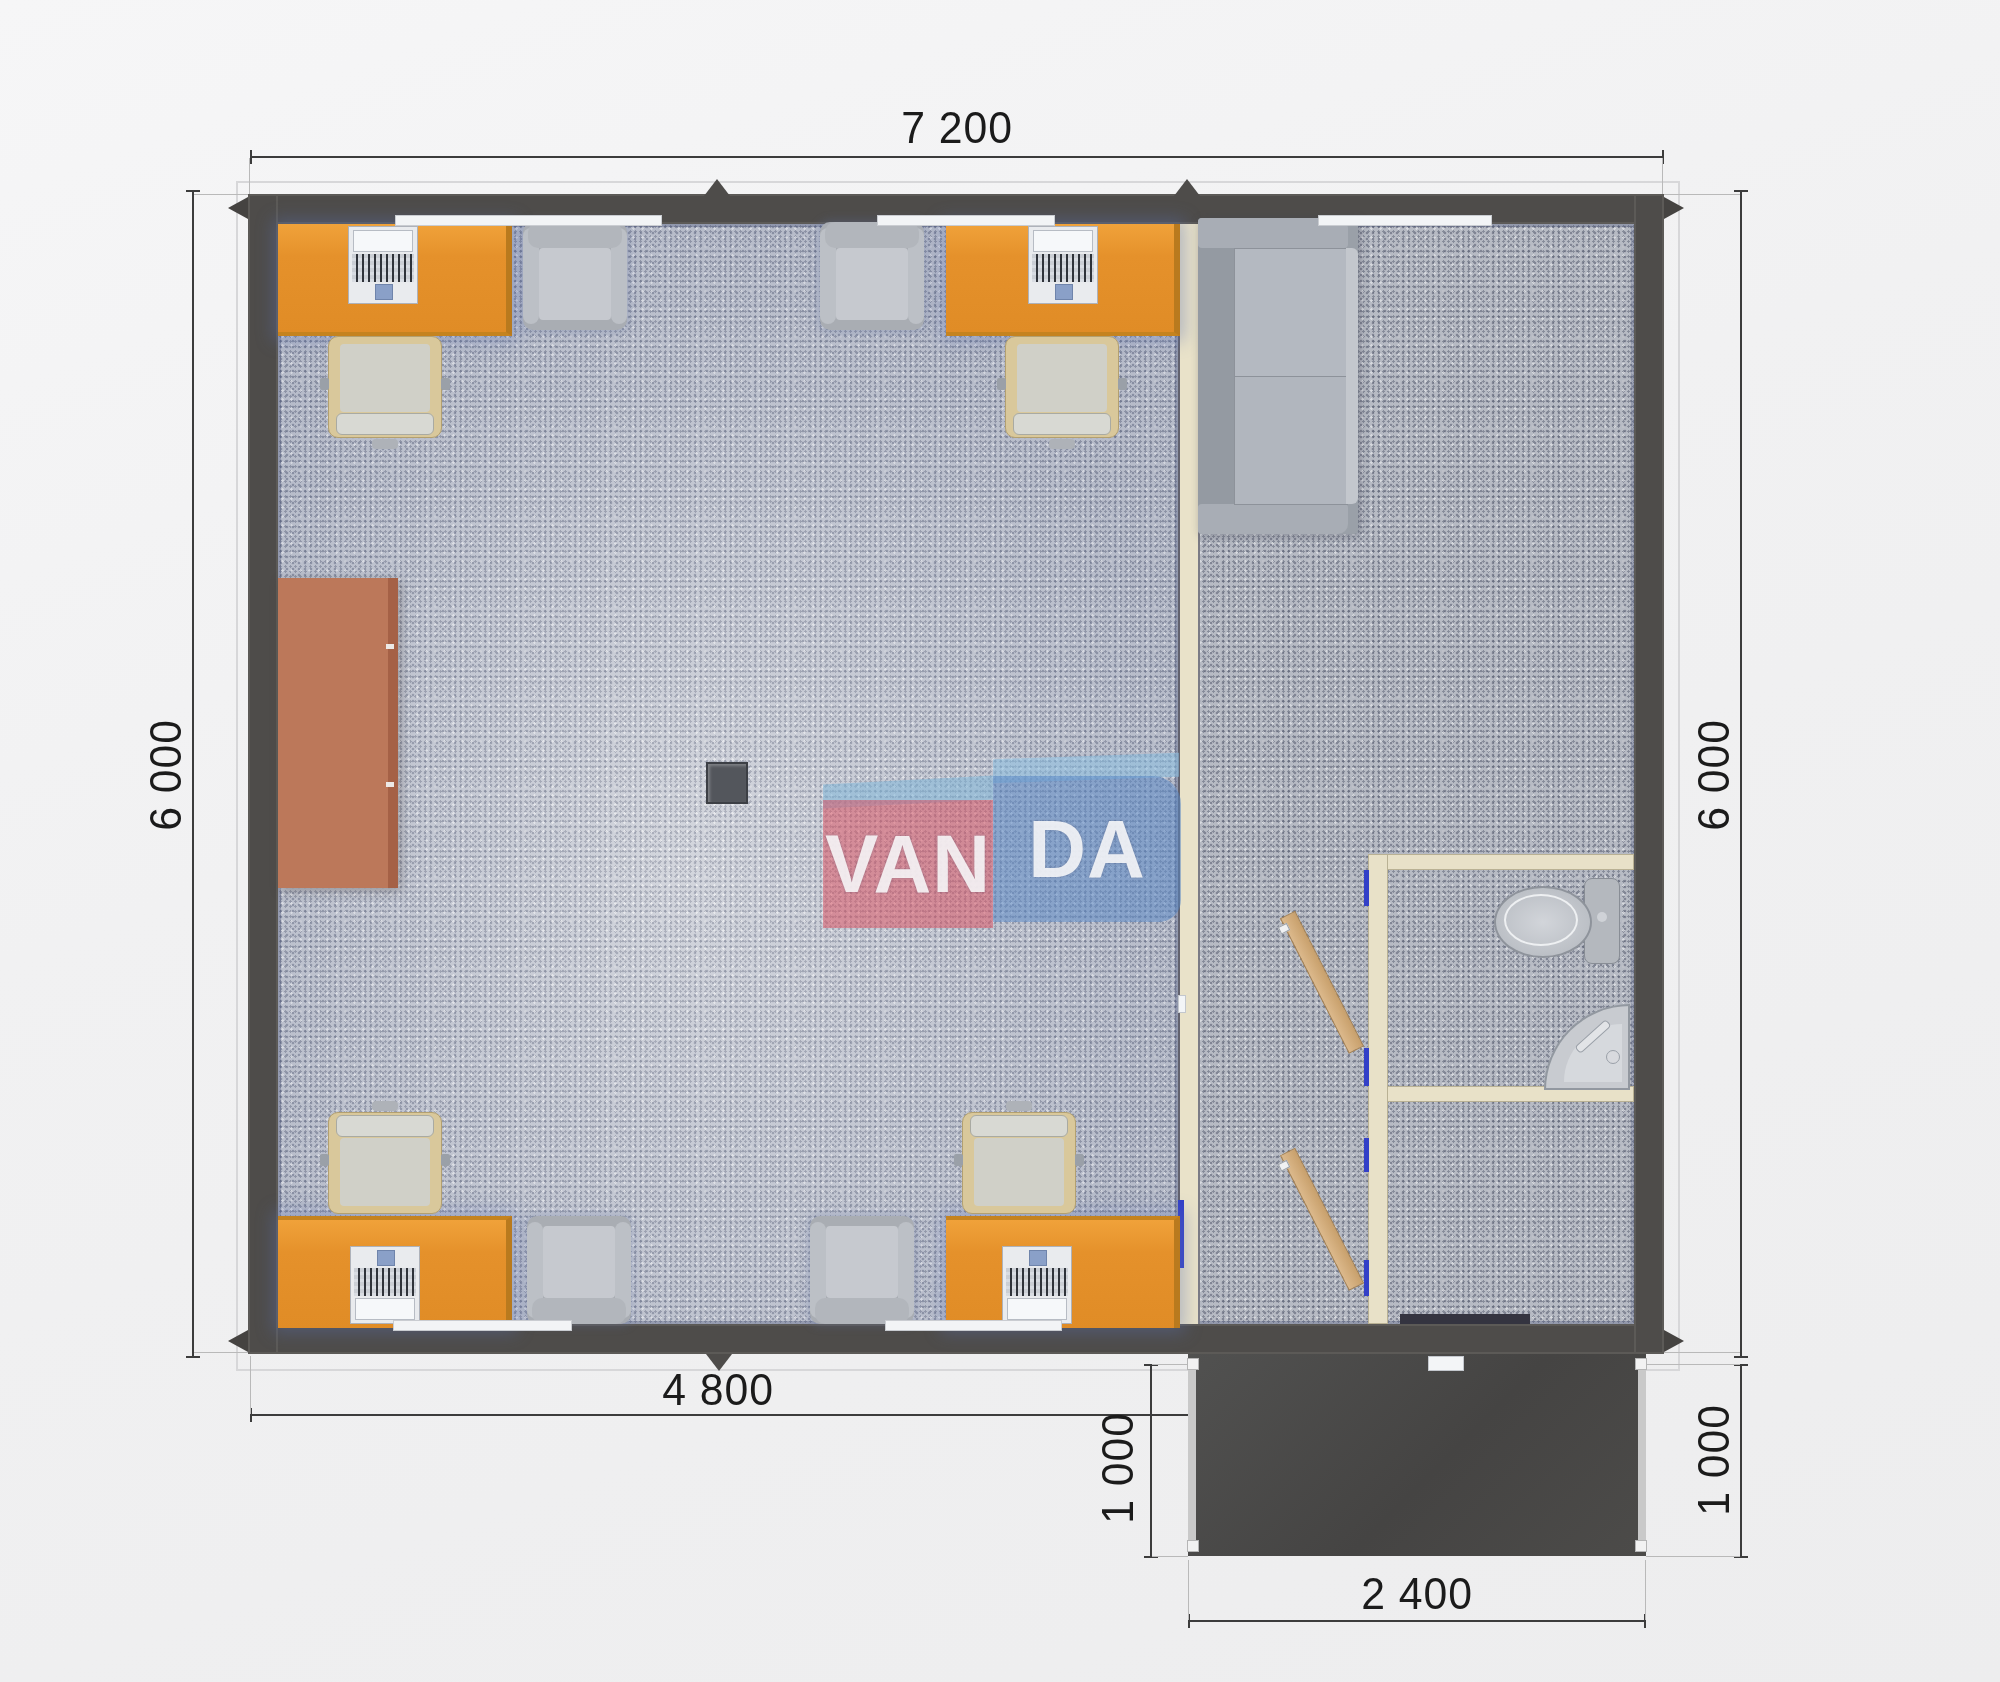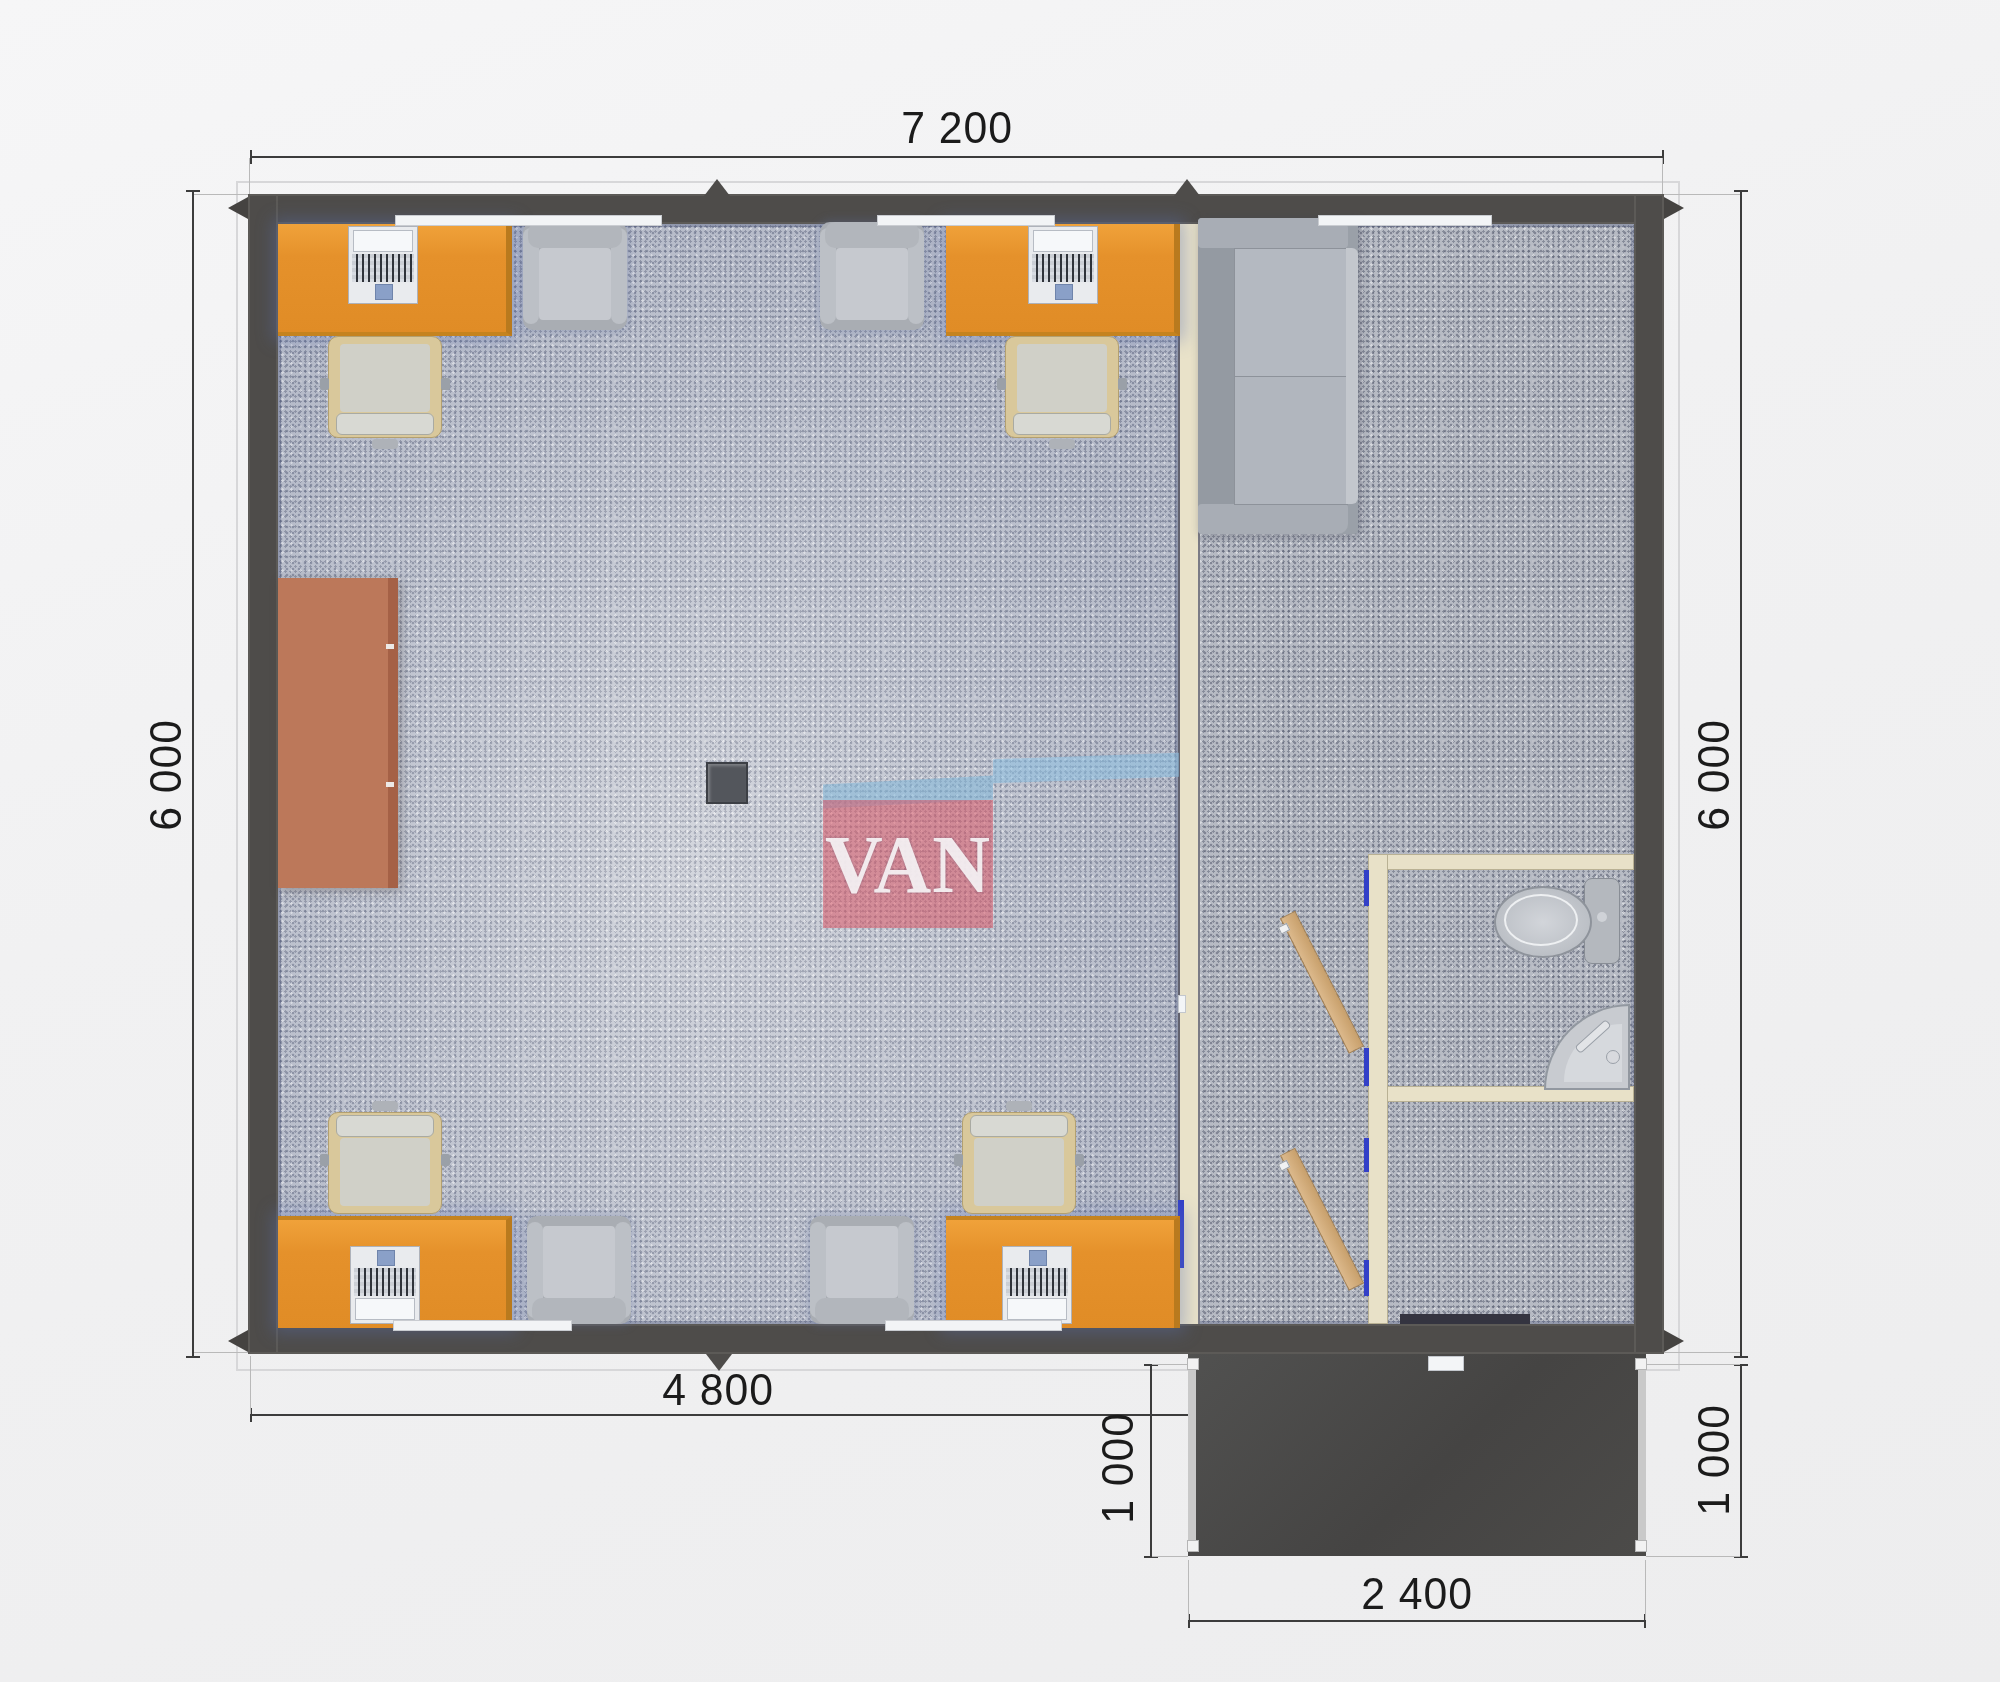--- a/index.html
+++ b/index.html
@@ -129,21 +129,21 @@
     border:1px solid #a8804c;transform-origin:50% 100%;z-index:13;}
   .dl-handle{position:absolute;left:-7px;top:6px;width:8px;height:6px;background:#f0f1f3;border:1px solid #9aa0a8;}
 
   .porch{position:absolute;left:1188px;top:1354px;width:458px;height:202px;
     background:linear-gradient(135deg,#515150 0%,#454443 55%,#4c4b49 100%);z-index:8;}
   .rail{position:absolute;top:8px;bottom:8px;width:8px;background:#c9c9c9;}
   .rail-cap{position:absolute;width:10px;height:10px;background:#f2f2f2;border:1px solid #b5b5b5;}
   .threshold{position:absolute;left:1400px;top:1314px;width:130px;height:10px;background:#343440;z-index:12;}
 
   
-  .wm{position:absolute;left:815px;top:756px;width:368px;height:200px;z-index:40;pointer-events:none;font-family:Liberation Serif, serif;}
+  .wm{position:absolute;left:815px;top:756px;width:368px;height:200px;z-index:40;pointer-events:none;}
   .wm-flap-l{position:absolute;left:8px;top:24px;width:170px;height:24px;background:rgba(128,182,216,.55);transform:skewY(-3deg);}
   .wm-flap-r{position:absolute;left:178px;top:0px;width:186px;height:24px;background:rgba(138,192,226,.55);transform:skewY(-2deg);}
   .wm-box-l{position:absolute;left:8px;top:44px;width:170px;height:128px;background:rgba(221,80,95,.52);
     display:flex;align-items:center;justify-content:center;}
   .wm-box-r{position:absolute;left:178px;top:20px;width:188px;height:146px;background:rgba(86,134,198,.52);
     border-radius:0 28px 22px 0;display:flex;align-items:center;justify-content:center;}
   .wm-txt{font-size:80px;font-weight:bold;color:rgba(255,255,255,.85);letter-spacing:1px;
     text-shadow:0 0 3px rgba(70,70,100,.35);transform:scaleY(1.02);}
 </style>
 </head>
@@ -323,20 +323,23 @@
     <div class="rail-cap" style="right:-1px;bottom:4px;"></div>
   </div>
   <div class="threshold"></div>
   <div class="white-mark" style="left:1428px;top:1356px;width:34px;height:13px;z-index:13;"></div>
 
   <div class="wm">
     <div class="wm-flap-l"></div>
     <div class="wm-flap-r"></div>
     <div class="wm-box-l">
       <span class="wm-txt">VAN</span>
+    </div>
+    <div class="wm-box-r">
+      <span class="wm-txt">DA</span>
     </div>
   </div>
 
   <div class="dlh" style="left:250px;top:156px;width:1414px;"></div>
   <div class="dlv" style="left:192px;top:190px;height:1168px;"></div>
   <div class="dlv" style="left:1740px;top:190px;height:1168px;"></div>
   <div class="dlh" style="left:250px;top:1414px;width:940px;"></div>
   <div class="dlv" style="left:1150px;top:1364px;height:194px;"></div>
   <div class="dlv" style="left:1740px;top:1364px;height:194px;"></div>
   <div class="dlh" style="left:1188px;top:1620px;width:458px;"></div>

